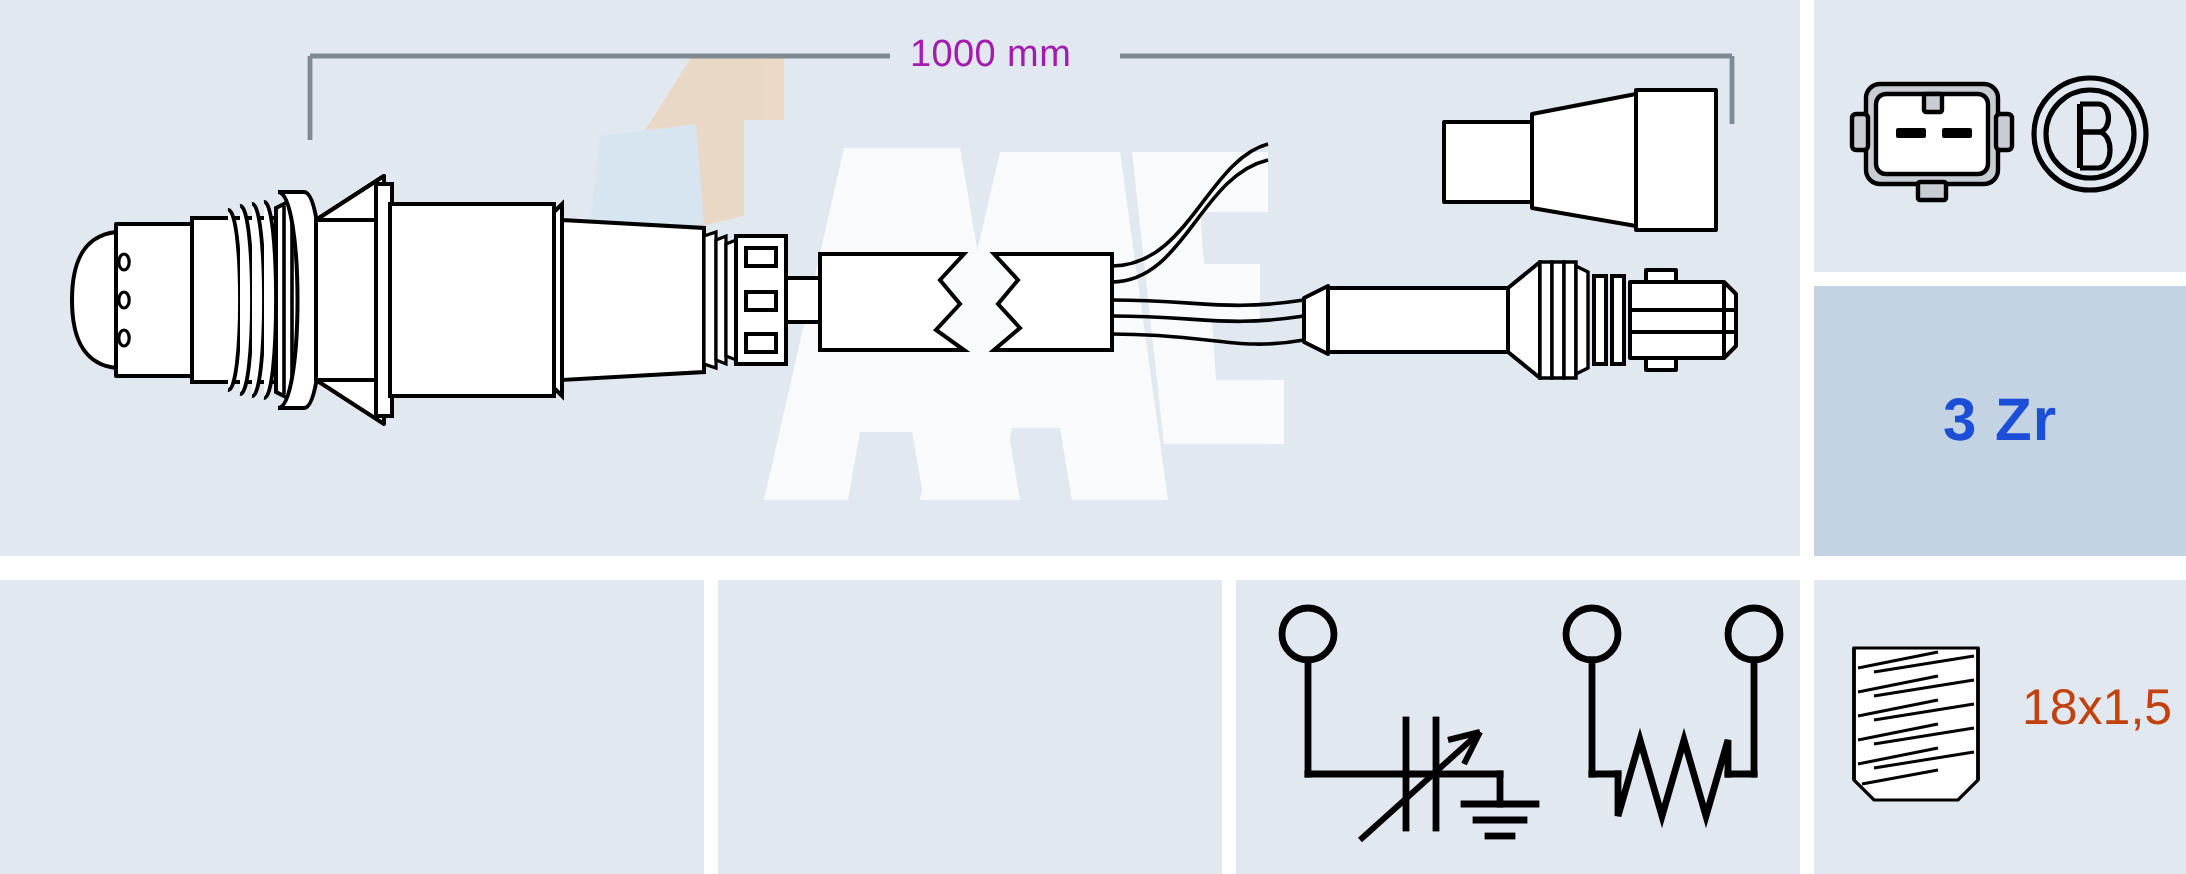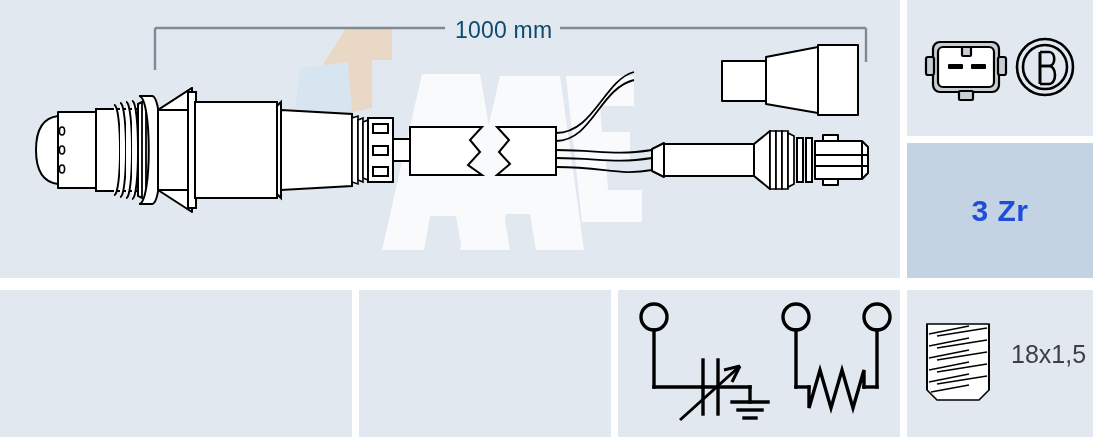--- a/index.html
+++ b/index.html
@@ -29,40 +29,40 @@
   #panel-empty-b{ left:359px; top:290px; width:252px; height:147px; }
   #panel-circuit{ left:618px; top:290px; width:282px; height:147px; }
   #panel-thread{ left:907px; top:290px; width:186px; height:147px; }
 
   .svg-layer{ position:absolute; left:0; top:0; width:100%; height:100%; display:block; }
 
   
   #dim-label{
     position:absolute;
     left:455px; top:17px;
-    font-size:23px;
-    color:#0c4a6e;
+    font-size:19px;
+    color:#a21caf;
     letter-spacing:.2px;
     white-space:nowrap;
   }
 
   
   #material-text{
     position:absolute;
     left:0; top:0; width:100%; height:100%;
     display:flex; align-items:center; justify-content:center;
     font-size:30px; font-weight:bold; color:#1d4ed8;
     letter-spacing:.5px;
   }
 
   
   #thread-text{
     position:absolute;
     left:104px; top:50px;
-    font-size:25px; color:#404040;
+    font-size:25px; color:#c2410c;
     white-space:nowrap;
   }
 </style>
 </head>
 <body>
 
 <div id="root">
 
   <div class="panel" id="panel-product">
 

